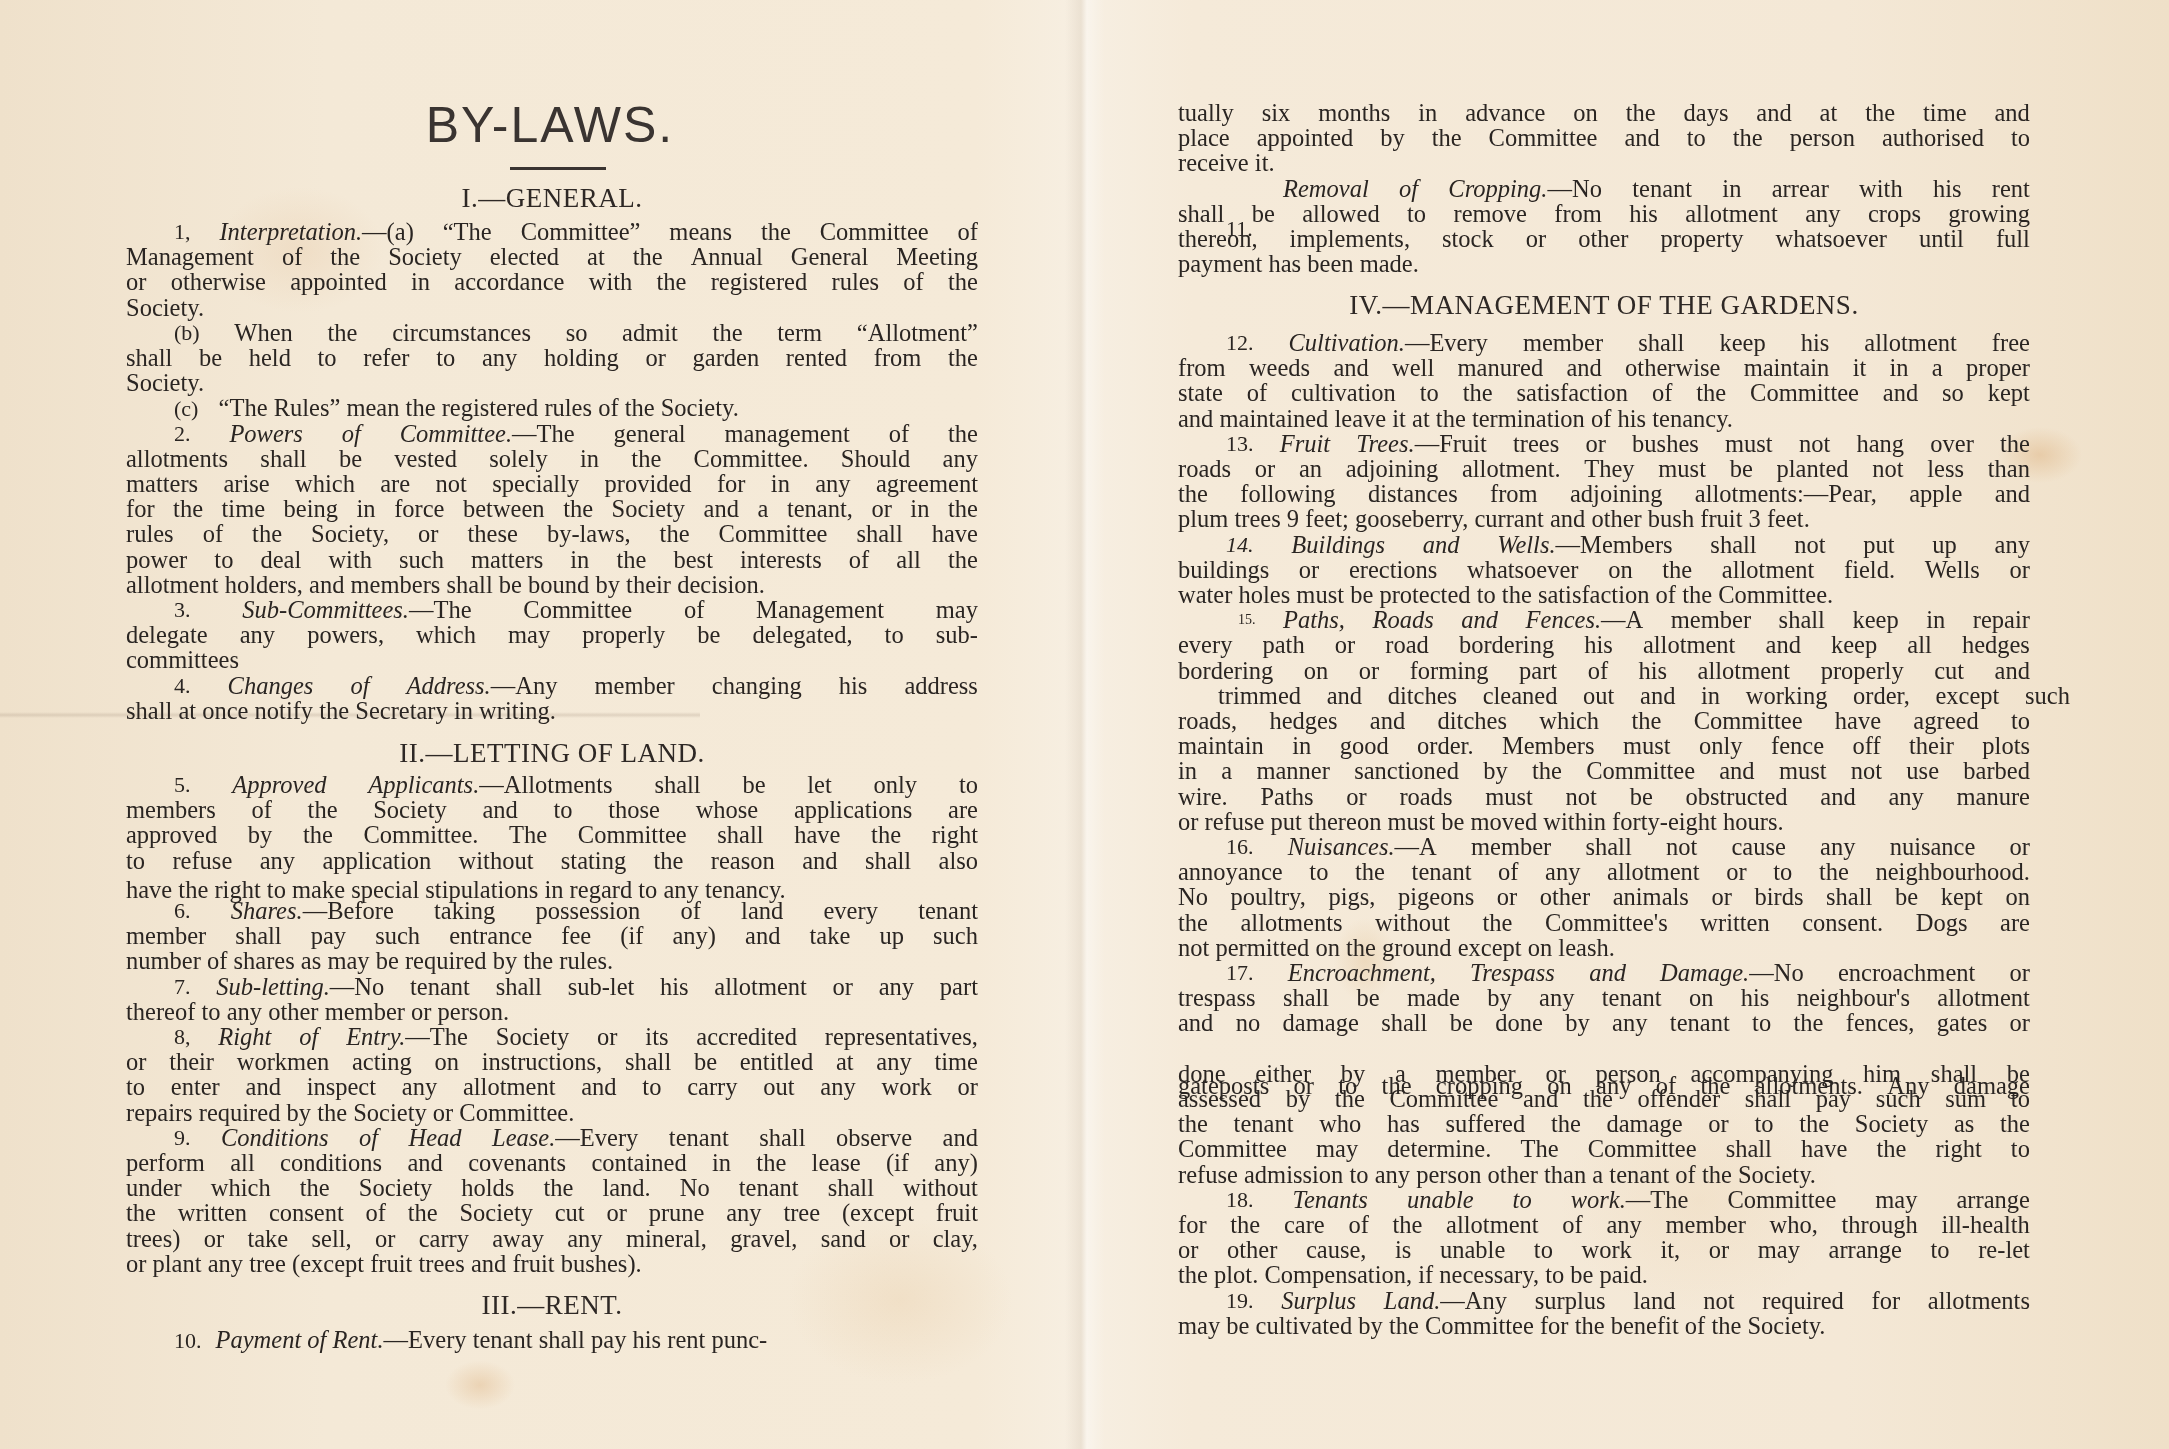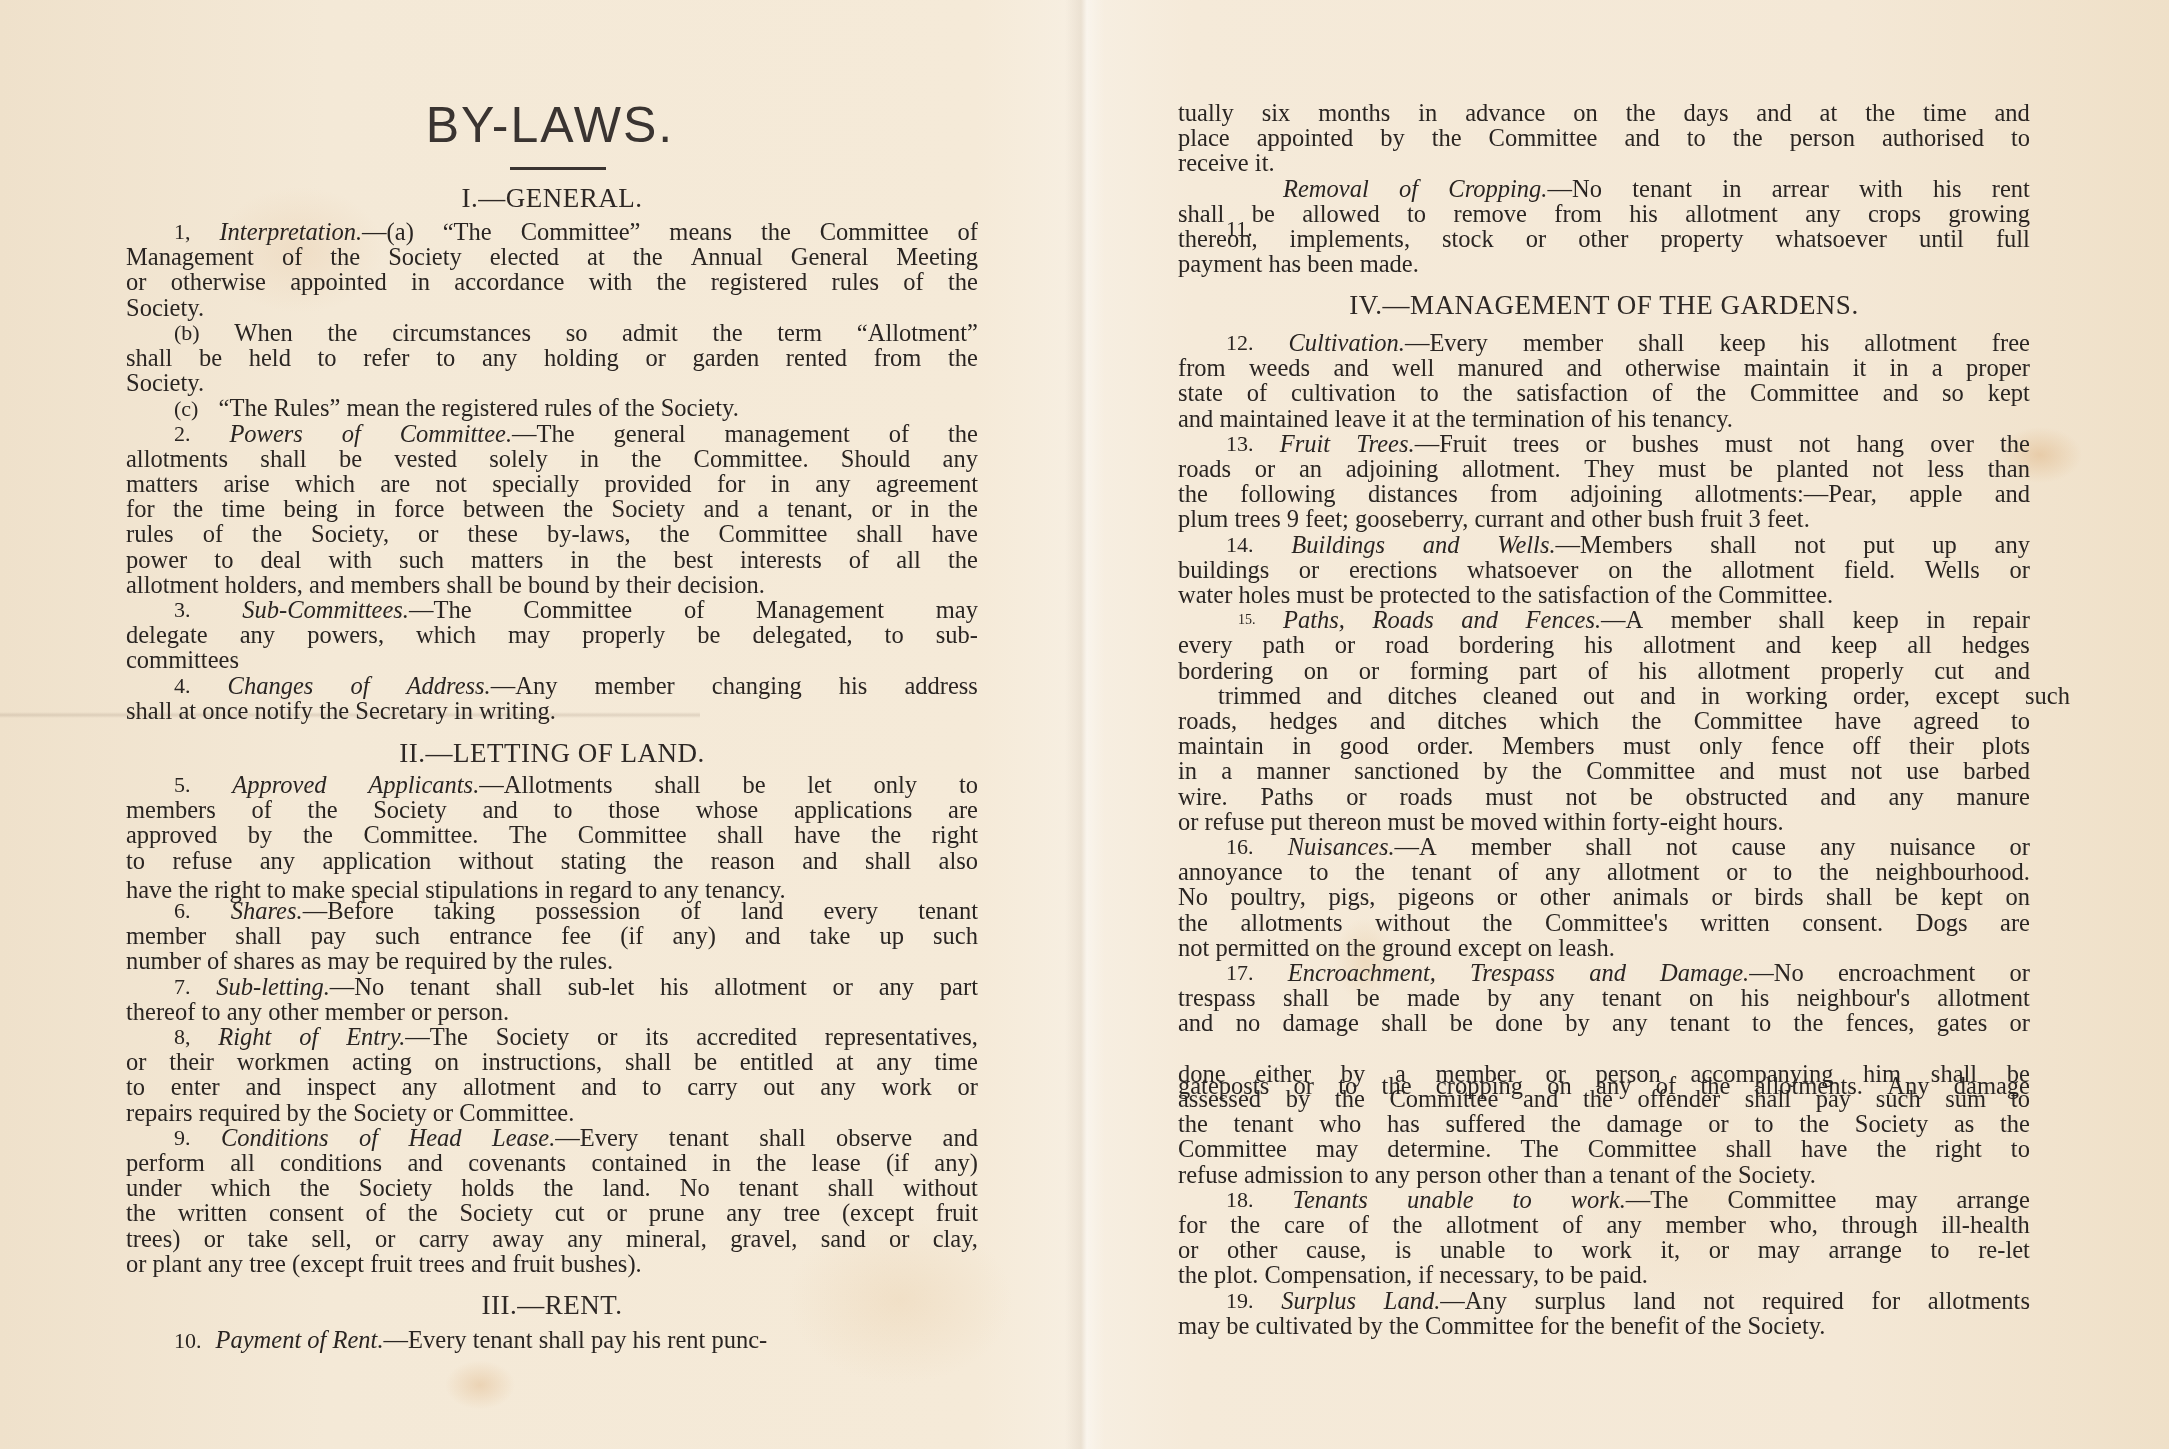--- a/index.html
+++ b/index.html
@@ -582,21 +582,21 @@
       <span class="w">following</span>
       <span class="w">distances</span>
       <span class="w">from</span>
       <span class="w">adjoining</span>
       <span class="w">allotments:—Pear,</span>
       <span class="w">apple</span>
       <span class="w">and</span>
     </div>
     <div class="line last" style="top: 506px;"><span>plum trees 9 feet; gooseberry, currant and other bush fruit 3 feet.</span></div>
     <div class="line indent" style="top: 532px;">
-      <span class="w" style="font-size: 22px;">14.</span>
+      <span class="w" style="font-size: 22px; font-style: italic;">14.</span>
       <span class="w"><i>Buildings</i></span>
       <span class="w"><i>and</i></span>
       <span class="w"><i>Wells.</i>—Members</span>
       <span class="w">shall</span>
       <span class="w">not</span>
       <span class="w">put</span>
       <span class="w">up</span>
       <span class="w">any</span>
     </div>
     <div class="line" style="top: 557px;">

